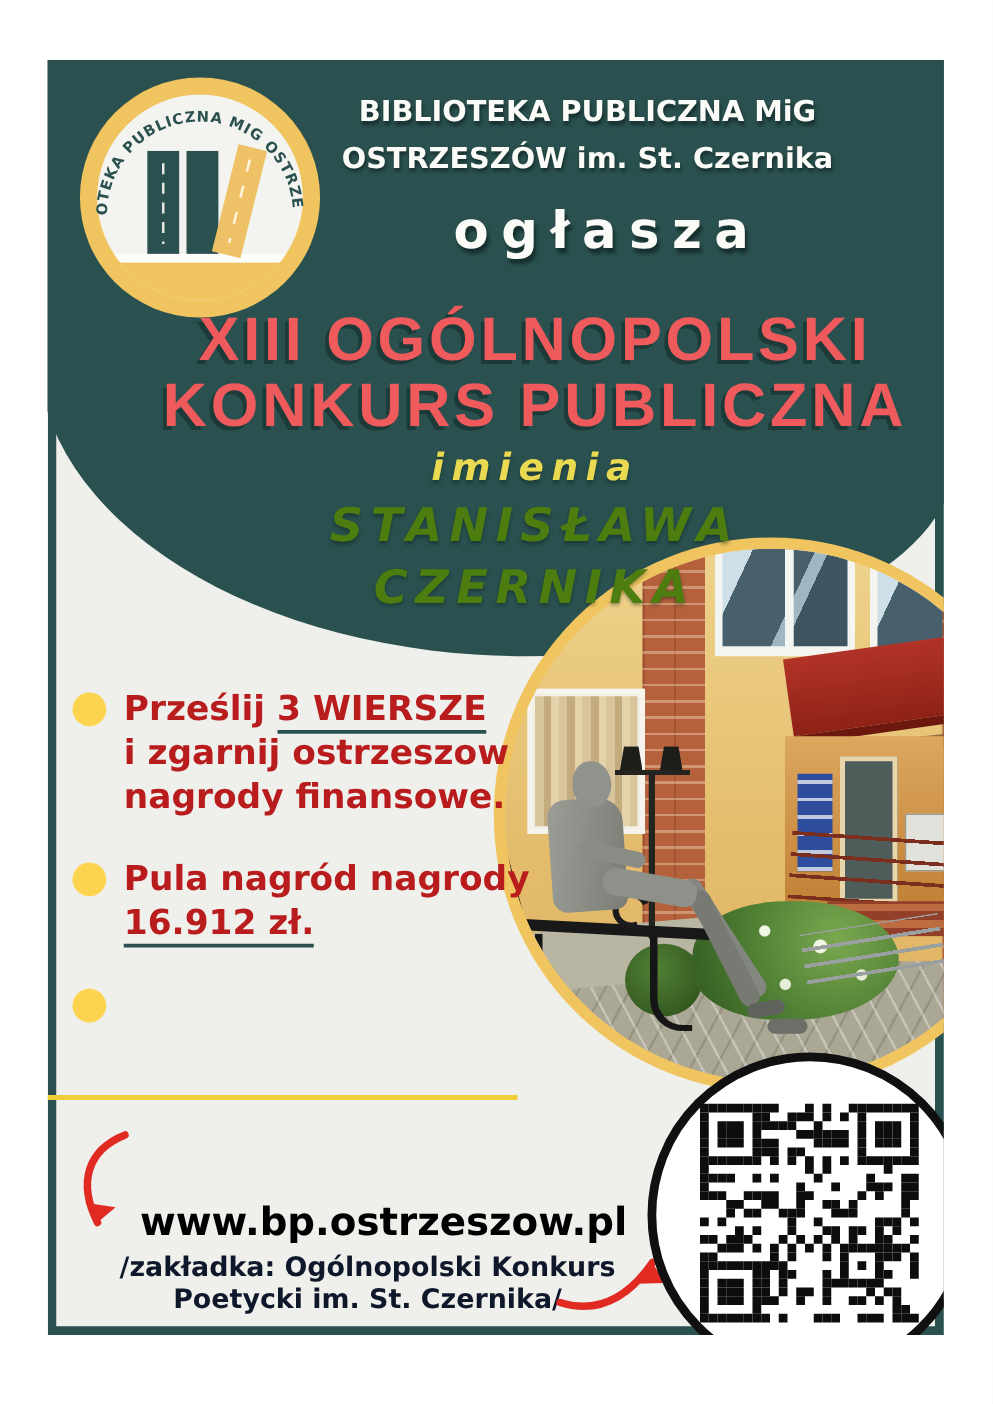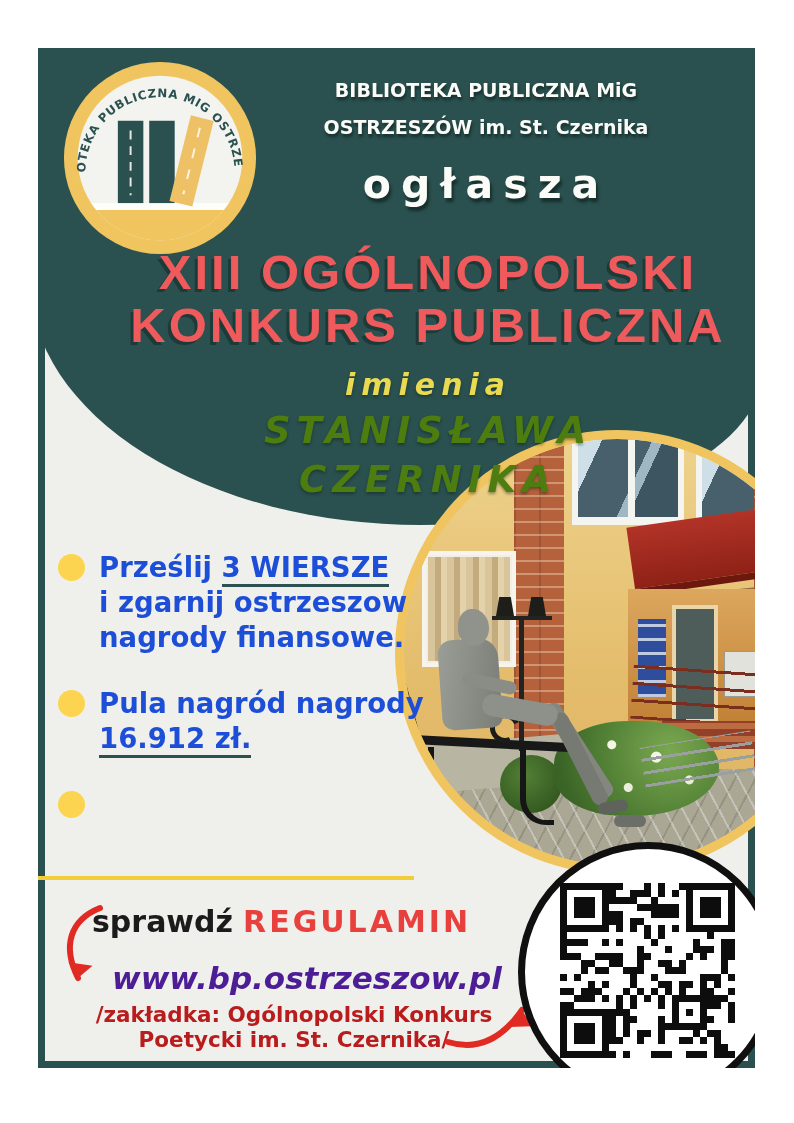--- a/index.html
+++ b/index.html
@@ -6,38 +6,38 @@
   .page{position:relative;width:794px;height:1123px;background:#ffffff;overflow:hidden;
         font-family:"DejaVu Sans", sans-serif;}
   .poster{position:absolute;left:38px;top:48px;width:717px;height:1020px;background:#efefec;
           box-shadow:inset 0 0 0 7px #2a514f;overflow:hidden;}
   
   .blob{position:absolute;left:-8px;top:-8px;width:733px;height:485px;background:#2a514f;
         border-bottom-left-radius:400px 250px;border-bottom-right-radius:350px 160px;z-index:1;}
   
   .logo{position:absolute;left:24px;top:12px;width:196px;height:196px;z-index:3;}
   
-  .header-block{position:absolute;left:186px;top:24px;width:524px;text-align:center;z-index:3;
-                color:#fbfbf8;font-size:19px;font-weight:600;line-height:37px;
+  .header-block{position:absolute;left:170px;top:24px;width:524px;text-align:center;z-index:3;
+                color:#fbfbf8;font-size:23px;font-weight:600;line-height:37px;
                 text-shadow:1px 3px 3px rgba(8,24,22,.6);}
   .announce{position:absolute;left:186px;top:112px;width:524px;text-align:center;z-index:3;
             color:#fbfbf8;font-size:41px;font-weight:600;letter-spacing:10px;
             text-shadow:2px 4px 3px rgba(8,24,22,.6);}
   .title-block{position:absolute;left:60px;top:198px;width:660px;text-align:center;z-index:3;white-space:nowrap;}
   .title-line{font-size:49px;font-weight:800;line-height:53px;color:#ef5a5c;letter-spacing:3px;
               font-family:"Liberation Sans", sans-serif;text-shadow:-3px 3px 0 #1c3b38;}
   .dedication{font-size:30px;font-weight:600;font-style:italic;letter-spacing:6px;color:#eada52;
-              line-height:42px;margin-top:12px;text-shadow:0 2px 3px rgba(8,24,22,.4);}
+              line-height:42px;margin-top:2px;text-shadow:0 2px 3px rgba(8,24,22,.4);}
   .patron{font-size:37px;font-weight:700;font-style:italic;letter-spacing:6px;color:#4d7c0f;
           line-height:49px;text-shadow:0 2px 3px rgba(8,24,22,.4);}
   
   .bullets{position:absolute;left:20px;top:502px;width:432px;z-index:3;}
   .bullet-item{display:flex;align-items:flex-start;margin-bottom:31px;}
   .dot{flex:0 0 27px;width:27px;height:27px;border-radius:50%;background:#fcd44f;margin:4px 14px 0 0;}
-  .bullet-text{font-size:27.5px;font-weight:600;color:#1d4ed8;line-height:35px;}
+  .bullet-text{font-size:27.5px;font-weight:600;color:#b91c1c;line-height:35px;}
   .bullet-text .u{border-bottom:3px solid #2a514f;padding-bottom:1px;}
   
   .photo{position:absolute;left:357px;top:382px;width:444px;height:444px;border-radius:50%;
          border:9px solid #f0c55f;box-sizing:border-box;background:#e7c47a;z-index:2;overflow:hidden;}
   .scene{position:absolute;left:0;top:0;width:426px;height:426px;border-radius:50%;overflow:hidden;}
   .scene *{position:absolute;}
   .wall{left:0;top:0;width:428px;height:428px;background:linear-gradient(180deg,#eed28c,#e4bd6c 55%,#ddb160);}
   .win-left{left:18px;top:112px;width:94px;height:116px;background:#f2efe6;border:4px solid #f6f4ec;
             box-sizing:border-box;}
   .win-left .curtain{left:2px;top:2px;right:2px;bottom:2px;
@@ -99,23 +99,23 @@
   .st-leg1{left:138px;top:270px;width:17px;height:110px;background:#84877f;border-radius:8px;
      transform:rotate(-33deg);transform-origin:top left;}
   .st-leg2{left:146px;top:278px;width:16px;height:102px;background:#767a72;border-radius:8px;
      transform:rotate(-27deg);transform-origin:top left;}
   .st-foot1{left:194px;top:362px;width:30px;height:12px;background:#5f635c;border-radius:6px;transform:rotate(-10deg);}
   .st-foot2{left:210px;top:376px;width:32px;height:12px;background:#6b6f67;border-radius:6px;}
   
   .sep{position:absolute;left:0;top:828px;width:376px;height:4px;background:#f0cd39;z-index:3;}
   .check-row{position:absolute;left:54px;top:856px;z-index:3;font-size:30px;font-weight:700;color:#1b1b1b;}
   .check-row .reg{color:#e8403d;letter-spacing:3px;font-weight:800;margin-left:10px;}
-  .url{position:absolute;left:74px;top:912px;z-index:3;font-size:31px;font-weight:700;color:#4c1d95;font-style:italic;}
+  .url{position:absolute;left:74px;top:912px;z-index:3;font-size:31px;font-weight:700;color:#000000;}
   .notes{position:absolute;left:36px;top:954px;width:440px;text-align:center;z-index:3;
-         font-size:21.5px;font-weight:600;line-height:25px;color:#b91c1c;}
+         font-size:21.5px;font-weight:600;line-height:25px;color:#0f172a;}
   .arrow-svg{position:absolute;z-index:4;}
   .a1{left:16px;top:852px;} .a2{left:402px;top:946px;}
   
   .qr-circle{position:absolute;left:480px;top:794px;width:260px;height:260px;border-radius:50%;
              background:#ffffff;border:7px solid #101010;box-sizing:border-box;z-index:5;}
   .qr-wrap{position:absolute;left:31px;top:30px;width:183px;height:183px;}
 </style>
 </head>
 <body>
 
@@ -230,23 +230,20 @@
             <div><span class="u">16.912 zł.</span></div>
           </div>
         </div>
         <div class="bullet-item">
           <span class="dot"></span>
         </div>
       </div>
 
     <div class="sep"></div>
 
-    <div class="check-row">
-      <span>sprawdź</span><span class="reg">REGULAMIN</span>
-    </div>
 
     <svg class="arrow-svg a1" width="64" height="96" viewBox="0 0 64 96">
       <path d="M46 8 C16 20 8 46 24 78" fill="none" stroke="#e02a22" stroke-width="6" stroke-linecap="round"></path>
       <polygon points="24,78 10,66 34,62" fill="#e02a22" transform="rotate(18 24 78)"></polygon>
     </svg>
 
     <div class="url">www.bp.ostrzeszow.pl</div>
 
     <div class="notes">
       <div>/zakładka: Ogólnopolski Konkurs</div>

